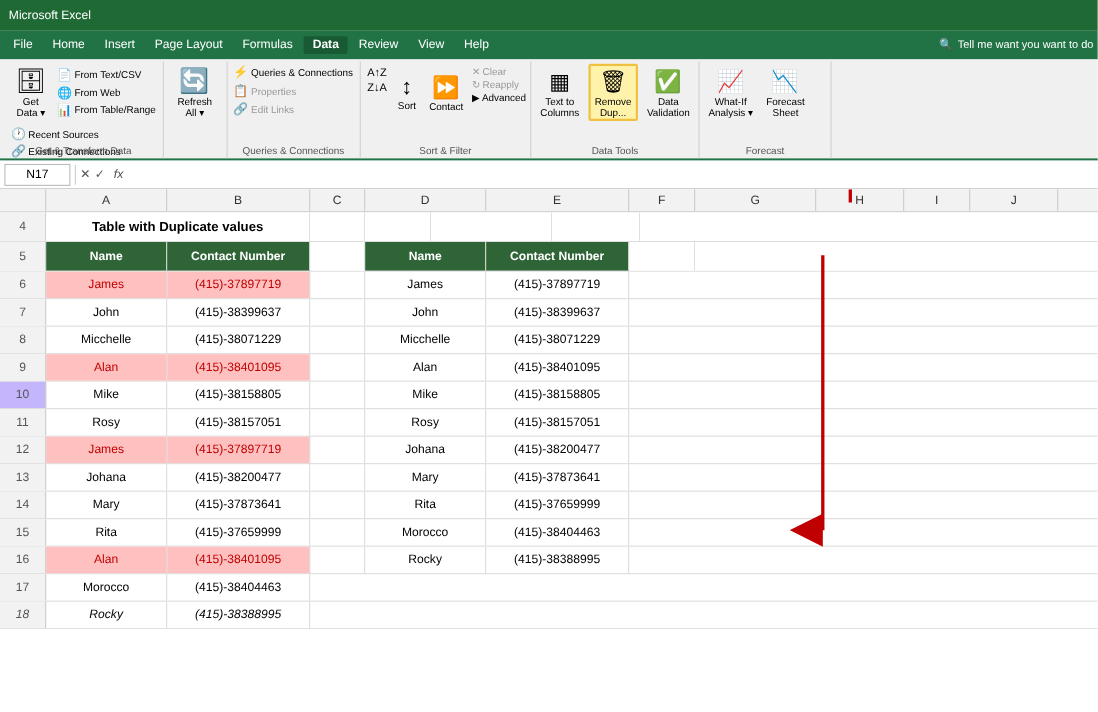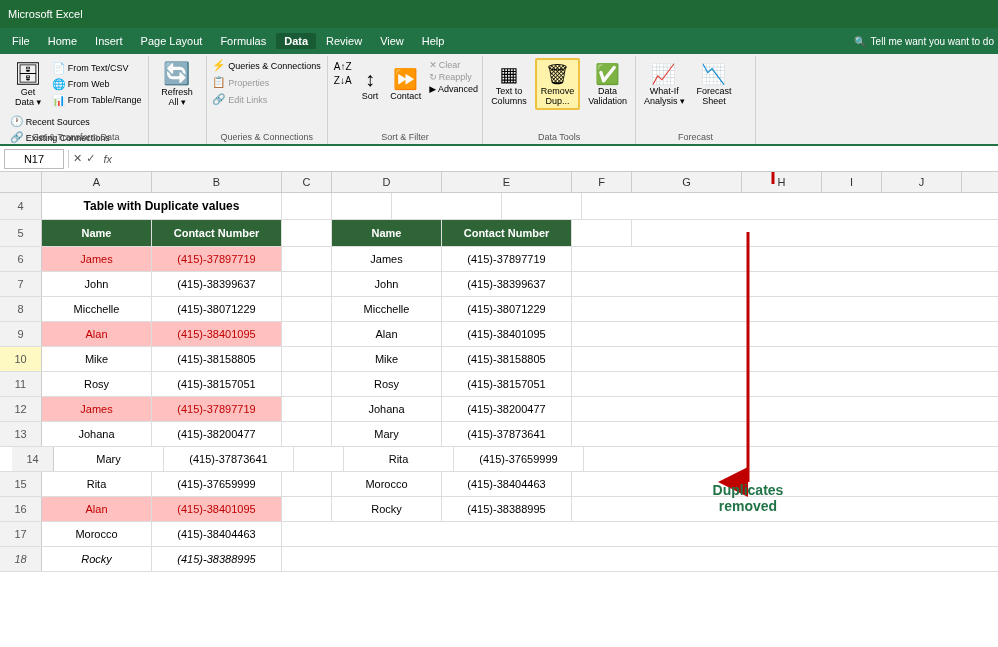--- a/index.html
+++ b/index.html
@@ -244,21 +244,21 @@
       <div style="width:42px; min-width:42px; border-right:1px solid #ccc; display:flex; align-items:center; justify-content:center; font-size:11px; color:#555; background:#f2f2f2; height:24px;">9</div>
       <div style="width:110px; min-width:110px; border-right:1px solid #ddd; display:flex; align-items:center; justify-content:center; padding:0 4px; font-size:11px; color:#c00000; background:#ffc0c0; height:24px;">Alan</div>
       <div style="width:130px; min-width:130px; border-right:1px solid #ddd; display:flex; align-items:center; justify-content:center; padding:0 4px; font-size:11px; color:#c00000; background:#ffc0c0; height:24px;">(415)-38401095</div>
       <div style="width:50px; min-width:50px; border-right:1px solid #ddd; height:24px;"></div>
       <div style="width:110px; min-width:110px; border-right:1px solid #ddd; display:flex; align-items:center; justify-content:center; padding:0 4px; font-size:11px; height:24px;">Alan</div>
       <div style="width:130px; min-width:130px; border-right:1px solid #ddd; display:flex; align-items:center; justify-content:center; padding:0 4px; font-size:11px; height:24px;">(415)-38401095</div>
       <div style="flex:1; height:24px;"></div>
     </div>
 
     <div style="display:flex; border-bottom:1px solid #ddd;">
-      <div style="width:42px; min-width:42px; border-right:1px solid #ccc; display:flex; align-items:center; justify-content:center; font-size:11px; color:#555; background:#fef9c3; height:24px;">10</div>
+      <div style="width:42px; min-width:42px; border-right:1px solid #ccc; display:flex; align-items:center; justify-content:center; font-size:11px; color:#555; background:#c4b5fd; height:24px;">10</div>
       <div style="width:110px; min-width:110px; border-right:1px solid #ddd; display:flex; align-items:center; justify-content:center; padding:0 4px; font-size:11px; height:24px;">Mike</div>
       <div style="width:130px; min-width:130px; border-right:1px solid #ddd; display:flex; align-items:center; justify-content:center; padding:0 4px; font-size:11px; height:24px;">(415)-38158805</div>
       <div style="width:50px; min-width:50px; border-right:1px solid #ddd; height:24px;"></div>
       <div style="width:110px; min-width:110px; border-right:1px solid #ddd; display:flex; align-items:center; justify-content:center; padding:0 4px; font-size:11px; height:24px;">Mike</div>
       <div style="width:130px; min-width:130px; border-right:1px solid #ddd; display:flex; align-items:center; justify-content:center; padding:0 4px; font-size:11px; height:24px;">(415)-38158805</div>
       <div style="flex:1; height:24px;"></div>
     </div>
 
     <div style="display:flex; border-bottom:1px solid #ddd;">
       <div style="width:42px; min-width:42px; border-right:1px solid #ccc; display:flex; align-items:center; justify-content:center; font-size:11px; color:#555; background:#f2f2f2; height:24px;">11</div>
@@ -283,21 +283,21 @@
     <div style="display:flex; border-bottom:1px solid #ddd;">
       <div style="width:42px; min-width:42px; border-right:1px solid #ccc; display:flex; align-items:center; justify-content:center; font-size:11px; color:#555; background:#f2f2f2; height:24px;">13</div>
       <div style="width:110px; min-width:110px; border-right:1px solid #ddd; display:flex; align-items:center; justify-content:center; padding:0 4px; font-size:11px; height:24px;">Johana</div>
       <div style="width:130px; min-width:130px; border-right:1px solid #ddd; display:flex; align-items:center; justify-content:center; padding:0 4px; font-size:11px; height:24px;">(415)-38200477</div>
       <div style="width:50px; min-width:50px; border-right:1px solid #ddd; height:24px;"></div>
       <div style="width:110px; min-width:110px; border-right:1px solid #ddd; display:flex; align-items:center; justify-content:center; padding:0 4px; font-size:11px; height:24px;">Mary</div>
       <div style="width:130px; min-width:130px; border-right:1px solid #ddd; display:flex; align-items:center; justify-content:center; padding:0 4px; font-size:11px; height:24px;">(415)-37873641</div>
       <div style="flex:1; height:24px;"></div>
     </div>
 
-    <div style="display:flex; border-bottom:1px solid #ddd;padding-left:12px;">
+    <div style="display:flex; border-bottom:1px solid #ddd;">
       <div style="width:42px; min-width:42px; border-right:1px solid #ccc; display:flex; align-items:center; justify-content:center; font-size:11px; color:#555; background:#f2f2f2; height:24px;">14</div>
       <div style="width:110px; min-width:110px; border-right:1px solid #ddd; display:flex; align-items:center; justify-content:center; padding:0 4px; font-size:11px; height:24px;">Mary</div>
       <div style="width:130px; min-width:130px; border-right:1px solid #ddd; display:flex; align-items:center; justify-content:center; padding:0 4px; font-size:11px; height:24px;">(415)-37873641</div>
       <div style="width:50px; min-width:50px; border-right:1px solid #ddd; height:24px;"></div>
       <div style="width:110px; min-width:110px; border-right:1px solid #ddd; display:flex; align-items:center; justify-content:center; padding:0 4px; font-size:11px; height:24px;">Rita</div>
       <div style="width:130px; min-width:130px; border-right:1px solid #ddd; display:flex; align-items:center; justify-content:center; padding:0 4px; font-size:11px; height:24px;">(415)-37659999</div>
       <div style="flex:1; height:24px;"></div>
     </div>
 
     <div style="display:flex; border-bottom:1px solid #ddd;">
@@ -332,24 +332,20 @@
       <div style="width:110px; min-width:110px; border-right:1px solid #ddd; display:flex; align-items:center; justify-content:center; padding:0 4px; font-size:11px; height:24px;">Rocky</div>
       <div style="width:130px; min-width:130px; border-right:1px solid #ddd; display:flex; align-items:center; justify-content:center; padding:0 4px; font-size:11px; height:24px;">(415)-38388995</div>
       <div style="flex:1; height:24px;"></div>
     </div>
 
   </div>
 
   <div style="position:absolute; top:0; left:0; width:100%; height:100%; pointer-events:none; z-index:8;">
 
 
-    <div style="position:absolute; top:310px; left:698px; font-size:14px; font-weight:bold; color:#217346; z-index:10; text-align:center; width:100px;">
-      <span>Duplicates</span><br>
-      <span>removed</span>
-    </div>
 
     <svg style="position:absolute; top:0; left:0; width:100%; height:100%;">
 
       <defs>
         <marker id="arrowhead-up" markerWidth="10" markerHeight="7" refX="10" refY="3.5" orient="auto">
           <polygon points="0 0, 10 3.5, 0 7" fill="#c00000"></polygon>
         </marker>
         <marker id="arrowhead-down" markerWidth="10" markerHeight="7" refX="0" refY="3.5" orient="auto">
           <polygon points="10 0, 0 3.5, 10 7" fill="#c00000"></polygon>
         </marker>

